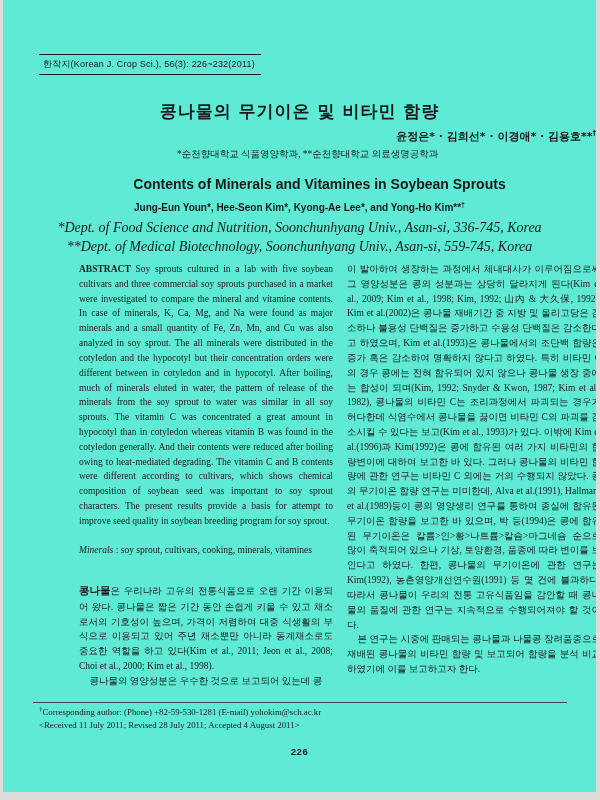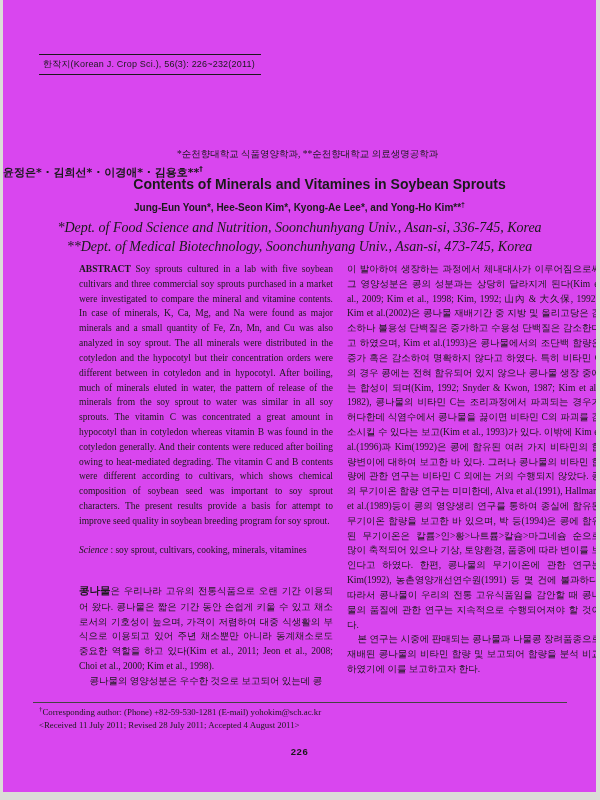--- a/index.html
+++ b/index.html
@@ -10,21 +10,21 @@
     background: #dcdcd8;
     font-family: "Liberation Serif", "DejaVu Serif", serif;
     color: #1a1a1a;
   }
   .page {
     position: absolute;
     left: 3px;
     top: 0;
     width: 593px;
     height: 792px;
-    background: #d946ef;
+    background: #5eead4;
     overflow: hidden;
   }
   
   .journal-ref-box {
     position: absolute;
     left: 36px;
     top: 54px;
     border-top: 1.5px solid #1a1a1a;
     border-bottom: 1.5px solid #1a1a1a;
     padding: 3px 6px 3px 4px;
@@ -41,25 +41,24 @@
     font-family: "DejaVu Sans", "Liberation Sans", sans-serif;
     font-size: 17px;
     font-weight: bold;
     letter-spacing: 1px;
   }
   .authors-kr {
     position: absolute;
     left: 0;
     top: 129px;
     width: 100%;
-    text-align: left;
+    text-align: right;
     font-family: "DejaVu Sans", "Liberation Sans", sans-serif;
     font-size: 11px;
     font-weight: bold;
-    margin-top: 36px;
   }
   .affil-kr {
     position: absolute;
     left: 8px;
     top: 148px;
     width: 100%;
     text-align: center;
     font-size: 9.5px;
   }
   .title-en {
@@ -152,42 +151,43 @@
 </style>
 </head>
 <body>
 
 <div class="page">
 
   <div class="journal-ref-box">
     <span>한작지(Korean J. Crop Sci.), 56(3): 226~232(2011)</span>
   </div>
 
+  <div class="title-kr">콩나물의 무기이온 및 비타민 함량</div>
 
   <div class="authors-kr">
     <span>윤정은* · 김희선* · 이경애* · 김용호**</span><sup class="dagger">†</sup>
   </div>
 
   <div class="affil-kr">*순천향대학교 식품영양학과, **순천향대학교 의료생명공학과</div>
 
   <div class="title-en">Contents of Minerals and Vitamines in Soybean Sprouts</div>
 
   <div class="authors-en">
     <span>Jung-Eun Youn*, Hee-Seon Kim*, Kyong-Ae Lee*, and Yong-Ho Kim**</span><sup class="dagger">†</sup>
   </div>
 
   <div class="affil-en">
     <div>*Dept. of Food Science and Nutrition, Soonchunhyang Univ., Asan-si, 336-745, Korea</div>
-    <div>**Dept. of Medical Biotechnology, Soonchunhyang Univ., Asan-si, 473-745, Korea</div>
+    <div>**Dept. of Medical Biotechnology, Soonchunhyang Univ., Asan-si, 559-745, Korea</div>
   </div>
 
   <div class="columns">
     <div class="col">
       <p><span class="abstract-label">ABSTRACT</span><span> Soy sprouts cultured in a lab with five soybean cultivars and three commercial soy sprouts purchased in a market were investigated to compare the mineral and vitamine contents. In case of minerals, K, Ca, Mg, and Na were found as major minerals and a small quantity of Fe, Zn, Mn, and Cu was also analyzed in soy sprout. The all minerals were distributed in the cotyledon and the hypocotyl but their concentration orders were different between in cotyledon and in hypocotyl. After boiling, much of minerals eluted in water, the pattern of release of the minerals from the soy sprout to water was similar in all soy sprouts. The vitamin C was concentrated a great amount in hypocotyl than in cotyledon whereas vitamin B was found in the cotyledon generally. And their contents were reduced after boiling owing to heat-mediated degrading. The vitamin C and B contents were different according to cultivars, which shows chemical composition of soybean seed was important to soy sprout characters. The present results provide a basis for attempt to improve seed quality in soybean breeding program for soy sprout.</span></p>
-      <p class="keywords-line"><span class="keywords-label">Science</span><span> : soy sprout, cultivars, cooking, minerals, vitamines</span></p>
+      <p class="keywords-line"><span class="keywords-label">Minerals</span><span> : soy sprout, cultivars, cooking, minerals, vitamines</span></p>
       <p class="intro-p1"><span class="intro-lead">콩나물</span><span>은 우리나라 고유의 전통식품으로 오랜 기간 이용되어 왔다. 콩나물은 짧은 기간 동안 손쉽게 키울 수 있고 채소로서의 기호성이 높으며, 가격이 저렴하여 대중 식생활의 부식으로 이용되고 있어 주년 채소뿐만 아니라 동계채소로도 중요한 역할을 하고 있다(Kim et al., 2011; Jeon et al., 2008; Choi et al., 2000; Kim et al., 1998).</span></p>
       <p class="indent">콩나물의 영양성분은 우수한 것으로 보고되어 있는데 콩</p>
     </div>
     <div class="col">
       <p>이 발아하여 생장하는 과정에서 체내대사가 이루어짐으로써 그 영양성분은 콩의 성분과는 상당히 달라지게 된다(Kim et al., 2009; Kim et al., 1998; Kim, 1992; 山內 &amp; 大久保, 1992). Kim et al.(2002)은 콩나물 재배기간 중 지방 및 올리고당은 감소하나 불용성 단백질은 증가하고 수용성 단백질은 감소한다고 하였으며, Kim et al.(1993)은 콩나물에서의 조단백 함량은 증가 혹은 감소하여 명확하지 않다고 하였다. 특히 비타민 C의 경우 콩에는 전혀 함유되어 있지 않으나 콩나물 생장 중에는 합성이 되며(Kim, 1992; Snyder &amp; Kwon, 1987; Kim et al., 1982), 콩나물의 비타민 C는 조리과정에서 파괴되는 경우가 허다한데 식염수에서 콩나물을 끓이면 비타민 C의 파괴를 감소시킬 수 있다는 보고(Kim et al., 1993)가 있다. 이밖에 Kim et al.(1996)과 Kim(1992)은 콩에 함유된 여러 가지 비타민의 함량변이에 대하여 보고한 바 있다. 그러나 콩나물의 비타민 함량에 관한 연구는 비타민 C 외에는 거의 수행되지 않았다. 콩의 무기이온 함량 연구는 미미한데, Alva et al.(1991), Hallmark et al.(1989)등이 콩의 영양생리 연구를 통하여 종실에 함유된 무기이온 함량을 보고한 바 있으며, 박 등(1994)은 콩에 함유된 무기이온은 칼륨&gt;인&gt;황&gt;나트륨&gt;칼슘&gt;마그네슘 순으로 많이 축적되어 있으나 기상, 토양환경, 품종에 따라 변이를 보인다고 하였다. 한편, 콩나물의 무기이온에 관한 연구는 Kim(1992), 농촌영양개선연수원(1991) 등 몇 건에 불과하다. 따라서 콩나물이 우리의 전통 고유식품임을 감안할 때 콩나물의 품질에 관한 연구는 지속적으로 수행되어져야 할 것이다.</p>
       <p class="indent">본 연구는 시중에 판매되는 콩나물과 나물콩 장려품종으로 재배된 콩나물의 비타민 함량 및 보고되어 함량을 분석 비교하였기에 이를 보고하고자 한다.</p>
     </div>
   </div>
 
   <div class="footnote-rule"></div>

